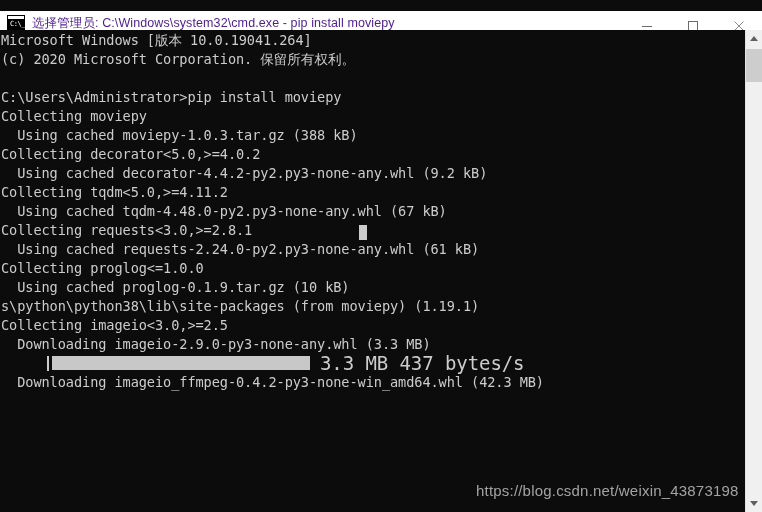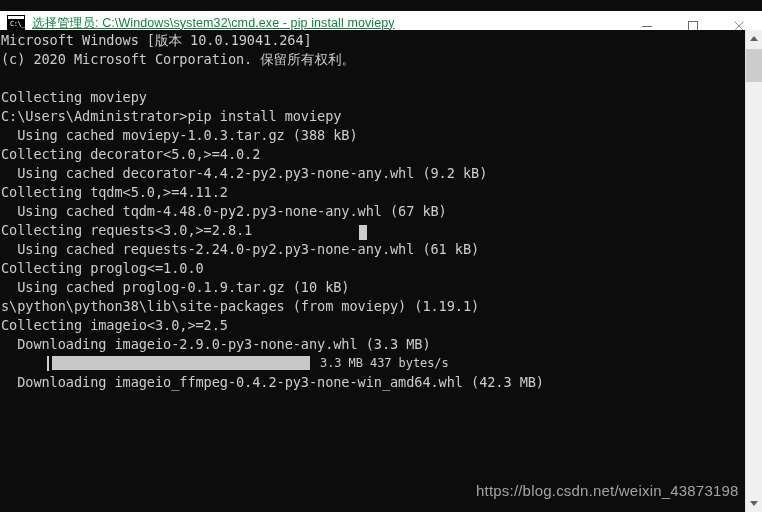--- a/index.html
+++ b/index.html
@@ -59,25 +59,24 @@
     left: 2px;
     top: 4px;
     font-family: "DejaVu Sans Mono", monospace;
     font-size: 7px;
     line-height: 8px;
     color: #ffffff;
     letter-spacing: -0.5px;
   }
   .title-text {
     font-size: 12.5px;
-    color: #15803d;
+    color: #4c1d95;
     white-space: nowrap;
     letter-spacing: 0.1px;
     line-height: 30px;
-    text-decoration: underline;
   }
 
   .win-buttons {
     position: absolute;
     right: 0; top: 0;
     height: 29px;
     display: flex;
   }
   .win-btn {
     width: 46px;
@@ -125,21 +124,21 @@
     width: 8px;
     height: 15px;
     background: #cccccc;
   }
 
   
   .progress-row {
     position: relative;
     height: 19px;
     font-family: "DejaVu Sans Mono", monospace;
-    font-size: 12px;
+    font-size: 19px;
     line-height: 19px;
     color: #cccccc;
     white-space: pre;
     letter-spacing: -0.08px;
   }
   .pb-pipe {
     position: absolute;
     left: 47px;
     top: 2px;
     width: 2px;
@@ -240,22 +239,22 @@
         </svg>
       </div>
     </div>
   </div>
 
   <div class="terminal">
     <div class="term-inner">
       <div class="line">Microsoft Windows [版本 10.0.19041.264]</div>
       <div class="line">(c) 2020 Microsoft Corporation. 保留所有权利。</div>
       <div class="line blank"></div>
+      <div class="line">C:\Users\Administrator&gt;pip install moviepy</div>
       <div class="line">Collecting moviepy</div>
-      <div class="line">C:\Users\Administrator&gt;pip install moviepy</div>
       <div class="line">  Using cached moviepy-1.0.3.tar.gz (388 kB)</div>
       <div class="line">Collecting decorator&lt;5.0,&gt;=4.0.2</div>
       <div class="line">  Using cached decorator-4.4.2-py2.py3-none-any.whl (9.2 kB)</div>
       <div class="line">Collecting tqdm&lt;5.0,&gt;=4.11.2</div>
       <div class="line">  Using cached tqdm-4.48.0-py2.py3-none-any.whl (67 kB)</div>
       <div class="line">Collecting requests&lt;3.0,&gt;=2.8.1</div>
       <div class="line">  Using cached requests-2.24.0-py2.py3-none-any.whl (61 kB)</div>
       <div class="line">Collecting proglog&lt;=1.0.0</div>
       <div class="line">  Using cached proglog-0.1.9.tar.gz (10 kB)</div>
       <div class="line">s\python\python38\lib\site-packages (from moviepy) (1.19.1)</div>

